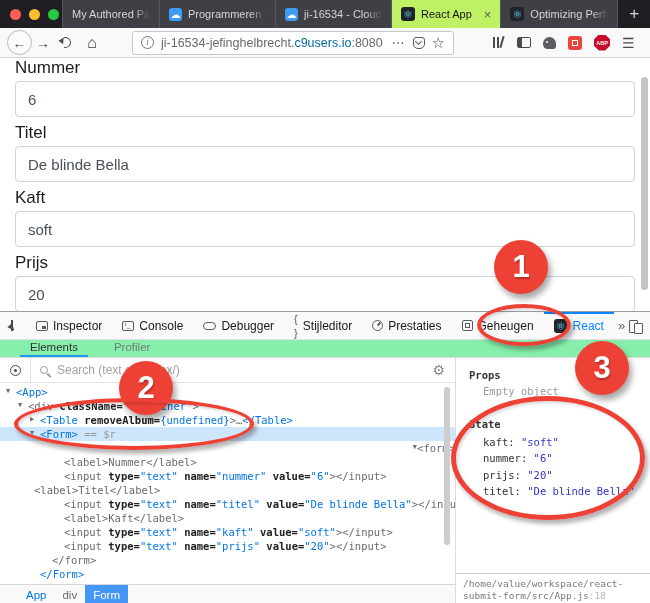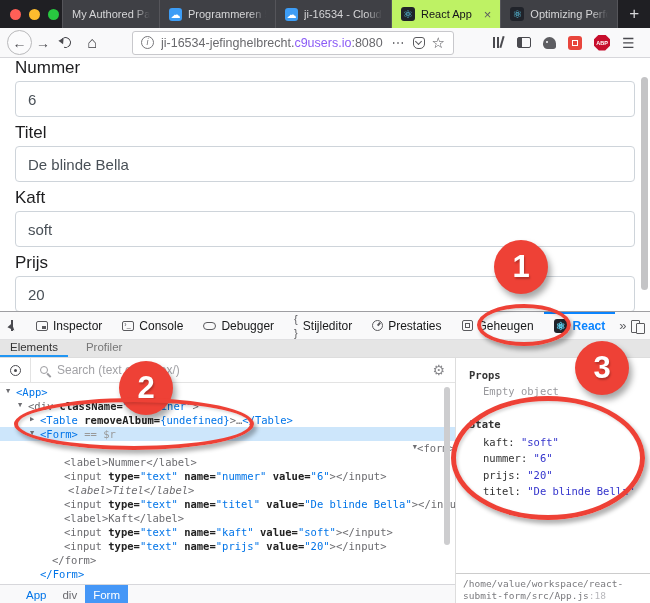--- a/index.html
+++ b/index.html
@@ -29,21 +29,21 @@
   .navbtn { display:flex; align-items:center; justify-content:center; color:#4a4a4f; }
   .i-back { width:25px; height:25px; border:1px solid #b9b9bb; border-radius:50%; background:#fbfbfc; margin-left:7px; font-size:14px; }
   .i-fwd { width:22px; font-size:14px; }
   .i-reload { width:11px; height:11px; border:1.6px solid #4a4a4f; border-left-color:transparent; border-radius:50%; position:relative; transform:rotate(-30deg); margin:0 9px 0 6px; }
   .i-reload::after { content:""; position:absolute; left:-4px; top:-3px; border:3px solid transparent; border-right:5px solid #4a4a4f; transform:rotate(35deg); }
   .i-home { width:24px; font-size:16px; color:#3a3a3e; }
   .urlbar { margin-left:28px; width:322px; height:24px; background:#fff; border:1px solid #c8c8cc; border-radius:3px; display:flex; align-items:center; padding:0 8px; gap:7px; }
   .i-info { width:13px; height:13px; border:1px solid #76767a; border-radius:50%; color:#76767a; font-size:9px; line-height:11px; text-align:center; flex:none; }
   .i-info::before { content:"i"; font-style:italic; }
   .url { font-size:12.5px; white-space:nowrap; flex:1; overflow:hidden; }
-  .u-dim { color:#69696d; } .u-strong { color:#8b5cf6; }
+  .u-dim { color:#69696d; } .u-strong { color:#0369a1; }
   .dots3 { color:#4a4a4f; font-size:13px; letter-spacing:1px; }
   .i-pocket { width:12px; height:12px; border:1.5px solid #5a5a5e; border-radius:3px 3px 5px 5px; position:relative; flex:none; }
   .i-pocket::after { content:""; position:absolute; left:2px; top:1.5px; width:4px; height:4px; border-right:1.5px solid #5a5a5e; border-bottom:1.5px solid #5a5a5e; transform:rotate(45deg); }
   .i-star { font-size:15px; color:#4a4a4f; line-height:14px; }
   .navright { display:flex; align-items:center; gap:12px; margin-left:38px; }
   .i-library { width:13px; height:13px; position:relative; }
   .i-library::before { content:""; position:absolute; left:1px; top:1px; width:2px; height:11px; background:#4a4a4f; box-shadow:4px 0 0 #4a4a4f; }
   .i-library::after { content:""; position:absolute; left:9px; top:0; width:2px; height:12px; background:#4a4a4f; transform:rotate(16deg); }
   .i-sidebar { width:14px; height:11px; border:1.3px solid #4a4a4f; border-radius:2px; position:relative; }
   .i-sidebar::after { content:""; position:absolute; left:0; top:0; bottom:0; width:4px; background:#4a4a4f; }
@@ -62,39 +62,39 @@
   .page-scrollbar { position:absolute; right:2px; top:18px; width:7px; height:213px; background:#c4c4c6; border-radius:4px; }
 
   
   .devtools { position:absolute; left:0; top:311px; width:650px; height:292px; background:#fff; border-top:1px solid #9e9ea2; font-family:"Liberation Sans", sans-serif; }
   .dt-toolbar { height:28px; background:#f9f9fa; border-bottom:1px solid #e0e0e2; display:flex; align-items:center; }
   .i-pick { width:11px; height:11px; border:1.3px solid #4a4a4f; margin:0 9px 0 11px; position:relative; }
   .i-pick::after { content:""; position:absolute; right:-4px; bottom:-4px; border:3px solid transparent; border-top:7px solid #4a4a4f; transform:rotate(-42deg); }
   .dt-sep { width:1px; height:19px; background:#d7d7db; margin-right:4px; }
   #dttabs { display:flex; height:28px; }
   .dt-tab { display:flex; align-items:center; gap:5px; padding:0 10px; font-size:12px; color:#18191a; height:28px; }
-  .dt-tab.active { color:#0a84ff; box-shadow:inset 0 2px 0 #0a84ff;font-weight:bold; }
+  .dt-tab.active { color:#0a84ff; box-shadow:inset 0 2px 0 #0a84ff; }
   .dt-chevron { font-size:13px; color:#5f5f63; padding:0 4px; }
   .dt-right { margin-left:auto; display:flex; align-items:center; gap:13px; padding-right:12px; color:#4a4a4f; }
   .i-inspector { width:12px; height:10px; border:1.3px solid #5a5a5e; border-radius:2px; position:relative; }
   .i-inspector::after { content:""; position:absolute; right:1px; bottom:1px; width:4px; height:3px; background:#5a5a5e; }
   .i-console { width:12px; height:10px; border:1.3px solid #5a5a5e; border-radius:2px; position:relative; }
   .i-console::after { content:"›_"; position:absolute; left:1px; top:-1px; font-size:7px; color:#5a5a5e; }
   .i-debugger { width:13px; height:8px; border:1.3px solid #5a5a5e; border-radius:4px; }
   .i-braces::before { content:"{ }"; font-size:11px; color:#5a5a5e; }
   .i-perf { width:11px; height:11px; border:1.3px solid #5a5a5e; border-radius:50%; position:relative; }
   .i-perf::after { content:""; position:absolute; left:5px; top:1px; width:1.5px; height:4px; background:#5a5a5e; transform:rotate(38deg); }
   .i-memory { width:11px; height:11px; border:1.3px solid #5a5a5e; border-radius:2px; position:relative; }
   .i-memory::after { content:""; position:absolute; inset:2px; border:1px solid #5a5a5e; }
   .i-device { width:13px; height:12px; position:relative; }
   .i-device::before { content:""; position:absolute; left:0; top:0; width:7px; height:11px; border:1.3px solid #5a5a5e; border-radius:1px; background:#f9f9fa; }
   .i-device::after { content:""; position:absolute; left:5px; top:3px; width:7px; height:9px; border:1.3px solid #5a5a5e; border-radius:1px; background:#f9f9fa; }
 
   
-  .rp-tabs { height:18px; border-bottom:1px solid #ddd; display:flex; gap:8px; padding-left:0; background:#e5e5e5; }
+  .rp-tabs { height:18px; border-bottom:1px solid #ddd; display:flex; gap:16px; padding-left:20px; background:#86efac; }
   .rp-tab { font-size:11.5px; color:#777; padding:1px 10px 0 10px; }
   .rp-tab.active { color:#333; border-bottom:2px solid #2196f3; }
   .rp-main { display:flex; height:246px; }
   .rp-left { width:456px; border-right:1px solid #ddd; display:flex; flex-direction:column; }
   .search-row { height:25px; border-bottom:1px solid #e3e3e3; display:flex; align-items:center; gap:9px; padding:0 10px; }
   .i-target { width:11px; height:11px; border:1.5px solid #4a4a4f; border-radius:50%; position:relative; flex:none; }
   .i-target::after { content:""; position:absolute; left:50%; top:50%; width:3px; height:3px; margin:-1.5px 0 0 -1.5px; background:#4a4a4f; border-radius:50%; }
   .sr-sep { width:1px; height:25px; background:#e3e3e3; }
   .i-mag { width:8px; height:8px; border:1.5px solid #9c9ca0; border-radius:50%; position:relative; flex:none; }
   .i-mag::after { content:""; position:absolute; width:1.5px; height:5px; background:#9c9ca0; left:7px; top:6px; transform:rotate(-45deg); }
@@ -264,21 +264,21 @@
         </div>
         <div class="tree" id="tree">
 
         <div class="trow" style="padding-left: 6px;"><span class="t-arrow">▼</span><span class="tk-b">&lt;App&gt;</span></div>
             <div class="trow" style="padding-left: 18px;"><span class="t-arrow">▼</span><span class="tk-g">&lt;div </span><span class="tk-a">className=</span><span class="tk-b">"container"</span><span class="tk-g">&gt;</span></div>
             <div class="trow" style="padding-left: 30px;"><span class="t-arrow">▶</span><span class="tk-b">&lt;Table </span><span class="tk-a">removeAlbum=</span><span class="tk-b">{undefined}</span><span class="tk-g">&gt;…</span><span class="tk-b">&lt;/Table&gt;</span></div>
             <div class="trow sel" style="padding-left: 30px;"><span class="t-arrow">▼</span><span class="tk-b">&lt;Form&gt;</span><span class="tk-d"> == $r</span></div>
             <div class="trow" style="padding-left: 60px; text-align: right;"><span class="t-arrow">▼</span><span class="tk-g">&lt;form&gt;</span></div>
             <div class="trow" style="padding-left: 54px;"><span class="t-arrow"></span><span class="tk-g">&lt;label&gt;Nummer&lt;/label&gt;</span></div>
             <div class="trow" style="padding-left: 54px;"><span class="t-arrow"></span><span class="tk-g">&lt;input </span><span class="tk-a">type=</span><span class="tk-b">"text"</span><span class="tk-g"> </span><span class="tk-a">name=</span><span class="tk-b">"nummer"</span><span class="tk-g"> </span><span class="tk-a">value=</span><span class="tk-b">"6"</span><span class="tk-g">&gt;&lt;/input&gt;</span></div>
-            <div class="trow" style="padding-left: 58px; font-style: italic;"><span class="t-arrow"></span><span class="tk-g">&lt;label&gt;Titel&lt;/label&gt;</span></div>
+            <div class="trow" style="padding-left: 24px;"><span class="t-arrow"></span><span class="tk-g">&lt;label&gt;Titel&lt;/label&gt;</span></div>
             <div class="trow" style="padding-left: 54px;"><span class="t-arrow"></span><span class="tk-g">&lt;input </span><span class="tk-a">type=</span><span class="tk-b">"text"</span><span class="tk-g"> </span><span class="tk-a">name=</span><span class="tk-b">"titel"</span><span class="tk-g"> </span><span class="tk-a">value=</span><span class="tk-b">"De blinde Bella"</span><span class="tk-g">&gt;&lt;/input&gt;</span></div>
             <div class="trow" style="padding-left: 54px;"><span class="t-arrow"></span><span class="tk-g">&lt;label&gt;Kaft&lt;/label&gt;</span></div>
             <div class="trow" style="padding-left: 54px;"><span class="t-arrow"></span><span class="tk-g">&lt;input </span><span class="tk-a">type=</span><span class="tk-b">"text"</span><span class="tk-g"> </span><span class="tk-a">name=</span><span class="tk-b">"kaft"</span><span class="tk-g"> </span><span class="tk-a">value=</span><span class="tk-b">"soft"</span><span class="tk-g">&gt;&lt;/input&gt;</span></div>
             <div class="trow" style="padding-left: 54px;"><span class="t-arrow"></span><span class="tk-g">&lt;input </span><span class="tk-a">type=</span><span class="tk-b">"text"</span><span class="tk-g"> </span><span class="tk-a">name=</span><span class="tk-b">"prijs"</span><span class="tk-g"> </span><span class="tk-a">value=</span><span class="tk-b">"20"</span><span class="tk-g">&gt;&lt;/input&gt;</span></div>
             <div class="trow" style="padding-left: 42px;"><span class="t-arrow"></span><span class="tk-g">&lt;/form&gt;</span></div>
             <div class="trow" style="padding-left: 30px;"><span class="t-arrow"></span><span class="tk-b">&lt;/Form&gt;</span></div>
             <div class="tree-thumb"></div>
           </div>
         <div class="crumbs" id="crumbs">
             <span class="crumb blue">App</span>

